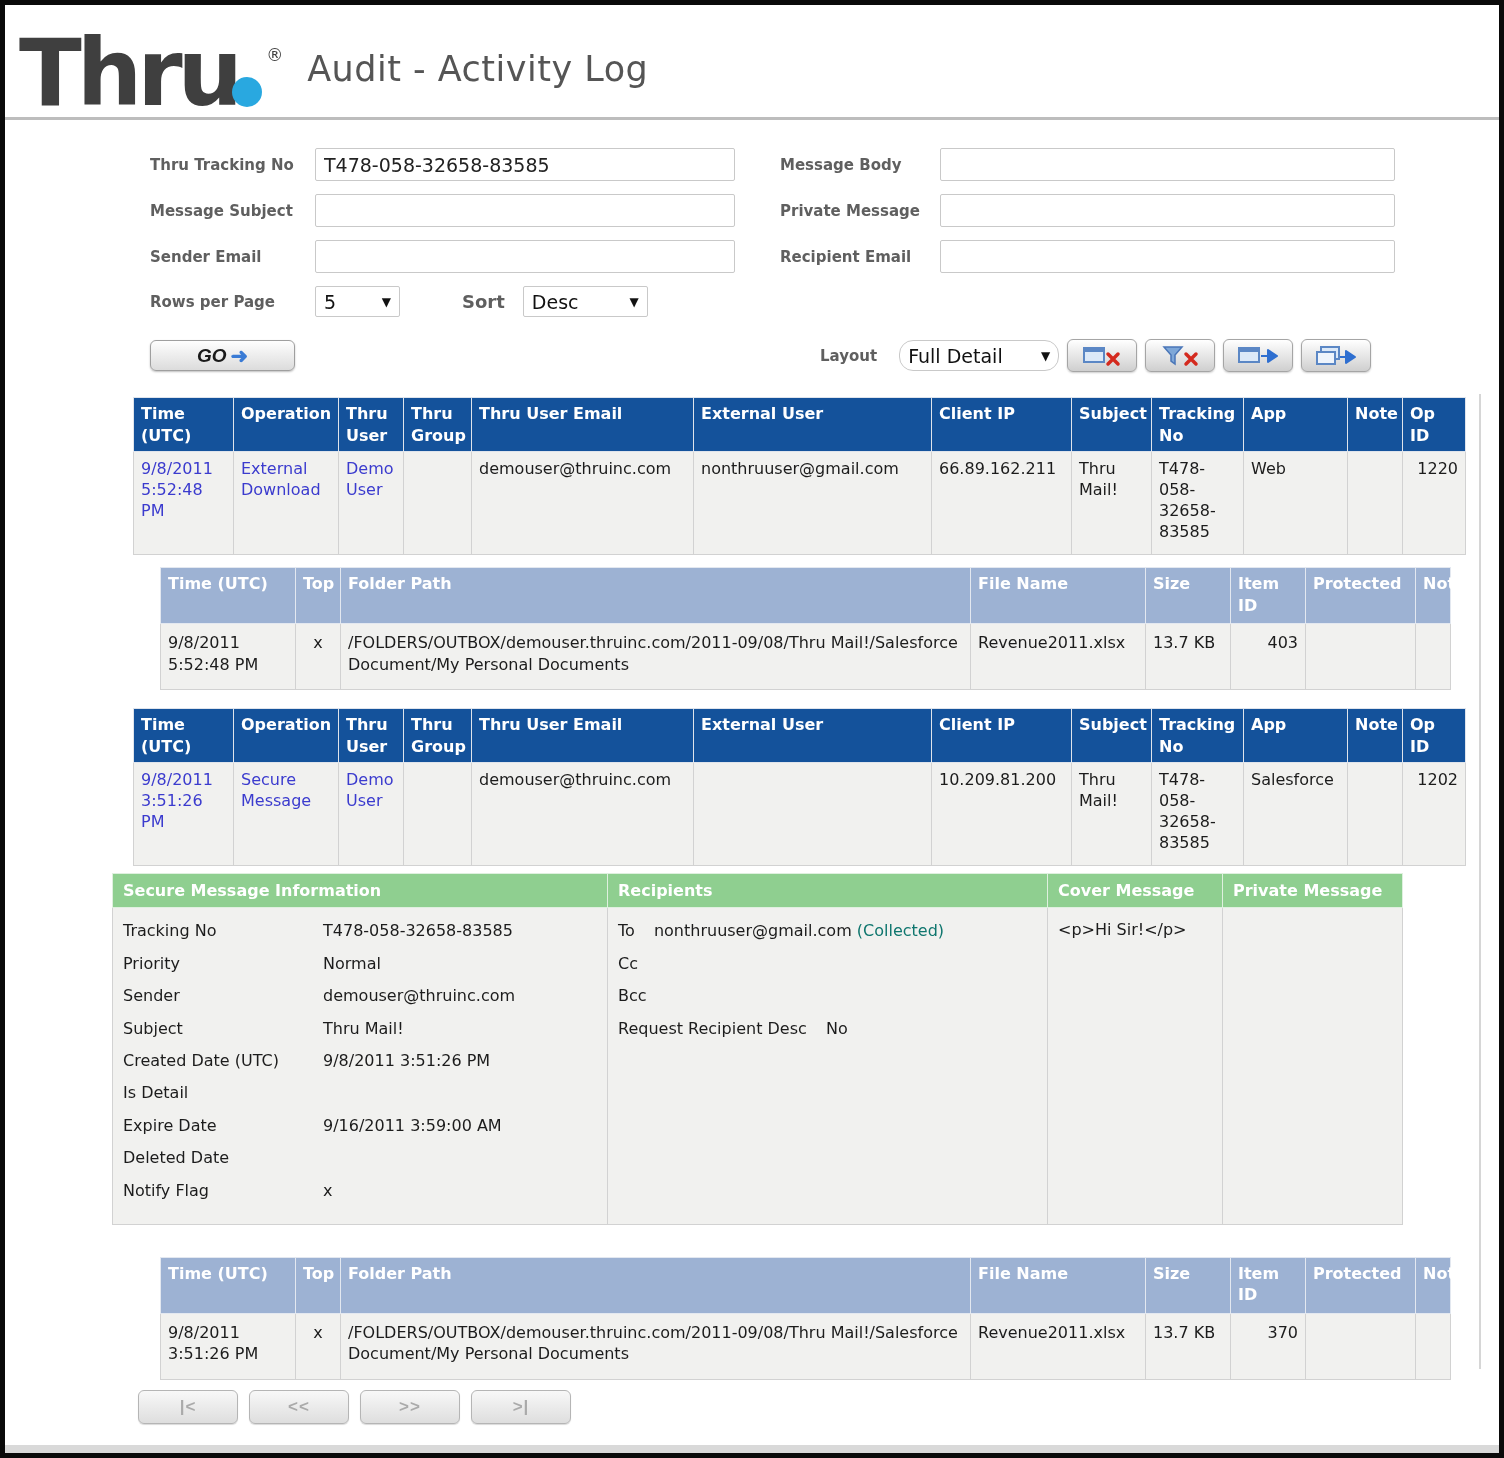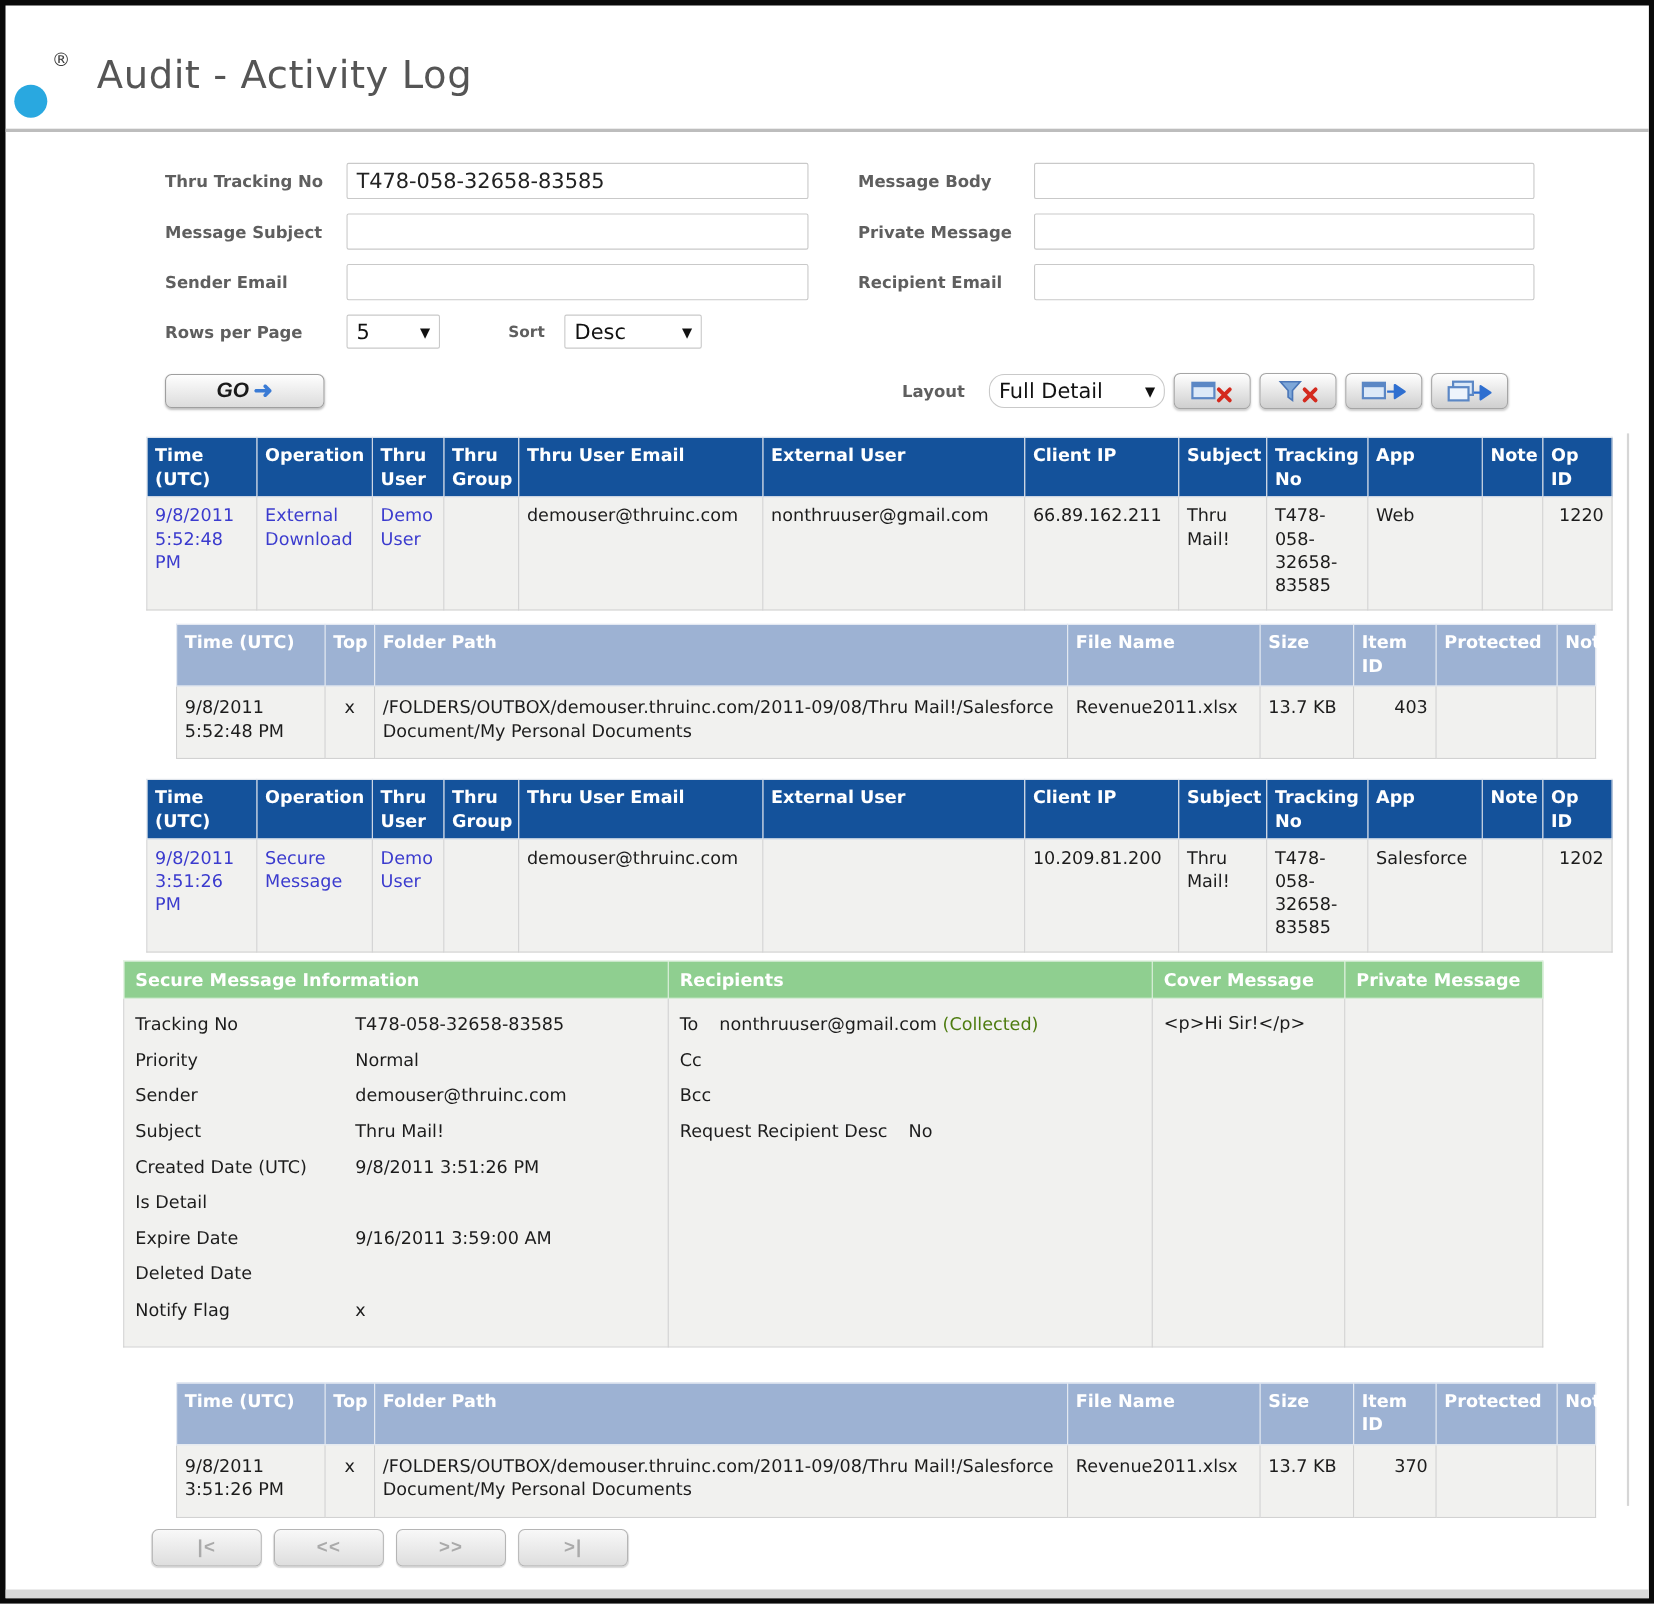--- a/index.html
+++ b/index.html
@@ -26,21 +26,21 @@
   
   .search-area { padding: 28px 0 0 145px; position: relative; }
   .form-row { display: flex; align-items: center; margin-bottom: 13px; }
   .f-label { width: 165px; font-size: 15px; font-weight: bold; color: #5f5f5f; }
   .f-label.right { width: 160px; margin-left: 45px; }
   .text-input { width: 420px; height: 33px; border: 1px solid #c9c9c9; border-radius: 2px; padding: 2px 8px; font-size: 19px; font-family: inherit; color:#222; background:#fff; }
   .text-input.right { width: 455px; }
   .select-box { display:flex; align-items:center; justify-content: space-between; border:1px solid #c9c9c9; border-radius:2px; background:#fff; height: 31px; padding: 0 8px; font-size: 19px; color:#111; cursor: default; }
   .select-box .caret { font-size: 12px; color:#111; margin-left: 10px; }
   .sel-rows { width: 85px; }
-  .sort-label { font-size: 14px; font-weight: bold; color:#5f5f5f; margin-left: 62px; margin-right: 18px; }
+  .sort-label { font-size: 18px; font-weight: bold; color:#5f5f5f; margin-left: 62px; margin-right: 18px; }
   .sel-sort { width: 125px; }
 
   
   .action-row { display:flex; align-items:center; margin: 22px 0 0 145px; }
   .go-btn {
     width: 145px; height: 31px; border: 1px solid #9f9f9f; border-radius: 6px;
     background: linear-gradient(#fefefe, #dcdcdc);
     box-shadow: 0 1px 2px rgba(0,0,0,.25);
     font-size: 19px; font-weight: bold; font-style: italic; color:#1a1a1a;
     display:flex; align-items:center; justify-content:center; gap: 4px; cursor:pointer;
@@ -92,40 +92,41 @@
     background: #8fcf90; color:#fff; font-size: 16px; font-weight: bold; text-align:left;
     padding: 6px 10px; border: 1px solid #dff0df; height: 34px;
   }
   .sm-table td { background:#f1f1ef; border:1px solid #d2d2d2; vertical-align: top; padding: 12px 10px; height: 296px; font-size: 16px; color:#1c1c1c; }
   .kv-row { display:flex; margin-bottom: 10px; line-height: 1.4; }
   .kv-label { width: 200px; flex: 0 0 200px; }
   .kv-value { flex: 1; }
   .rc-row { margin-bottom: 10px; line-height: 1.4; }
   .rc-inline { display:inline; }
   .to-label { margin-right: 14px; }
-  .collected { color: #4d7c0f; }
+  .collected { color: #0f766e; }
   .req-value { margin-left: 14px; }
 
   
   .pagination { display:flex; gap: 11px; margin: 10px 0 0 133px; }
   .pg-btn {
     width: 100px; height: 34px; border: 1px solid #b5b5b5; border-radius: 6px;
     background: linear-gradient(#f8f8f8, #dedede); box-shadow: 0 1px 1px rgba(0,0,0,.15);
     color: #aaaaaa; font-size: 17px; font-weight: bold; letter-spacing: 1px;
     display:flex; align-items:center; justify-content:center; cursor: default;
   }
   .bottom-strip { position: absolute; left: 0; right: 0; bottom: 0; height: 8px; background: #d9d9d9; }
 </style>
 </head>
 <body>
 
 <div class="page">
 
   <div class="masthead">
     <div class="logo">
+      <span class="logo-text">Thru</span>
       <span class="logo-dot"></span>
       <span class="logo-reg">®</span>
     </div>
     <h1 class="page-title">Audit - Activity Log</h1>
   </div>
   <hr class="masthead-rule">
 
   <div class="search-area">
     <div class="form-row">
       <span class="f-label">Thru Tracking No</span>

